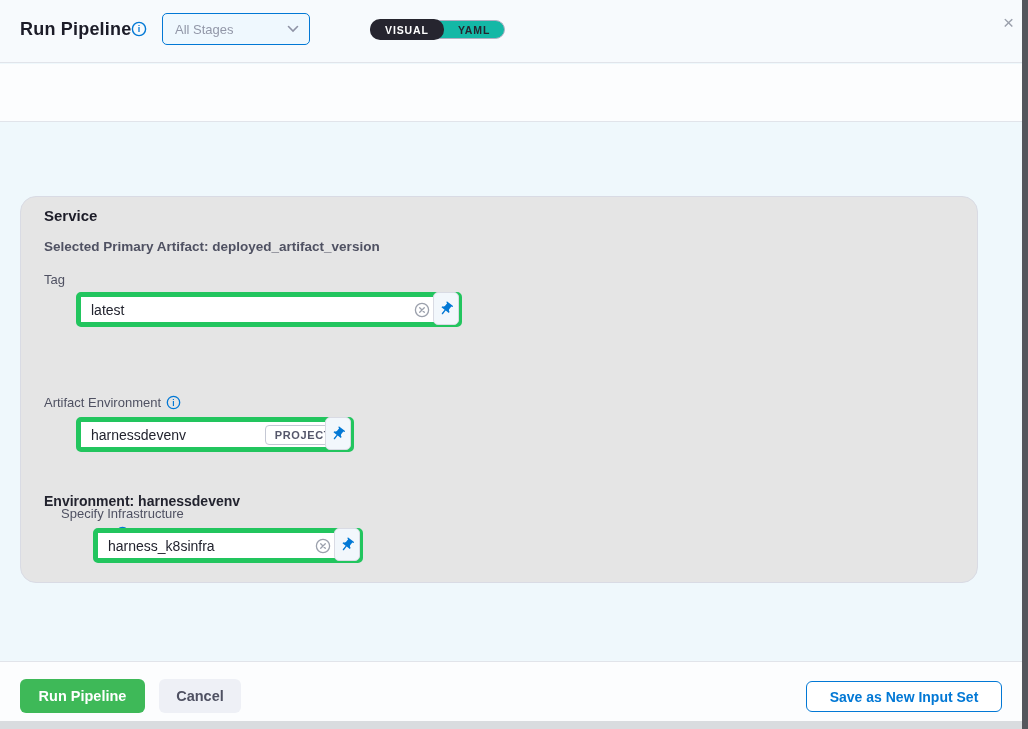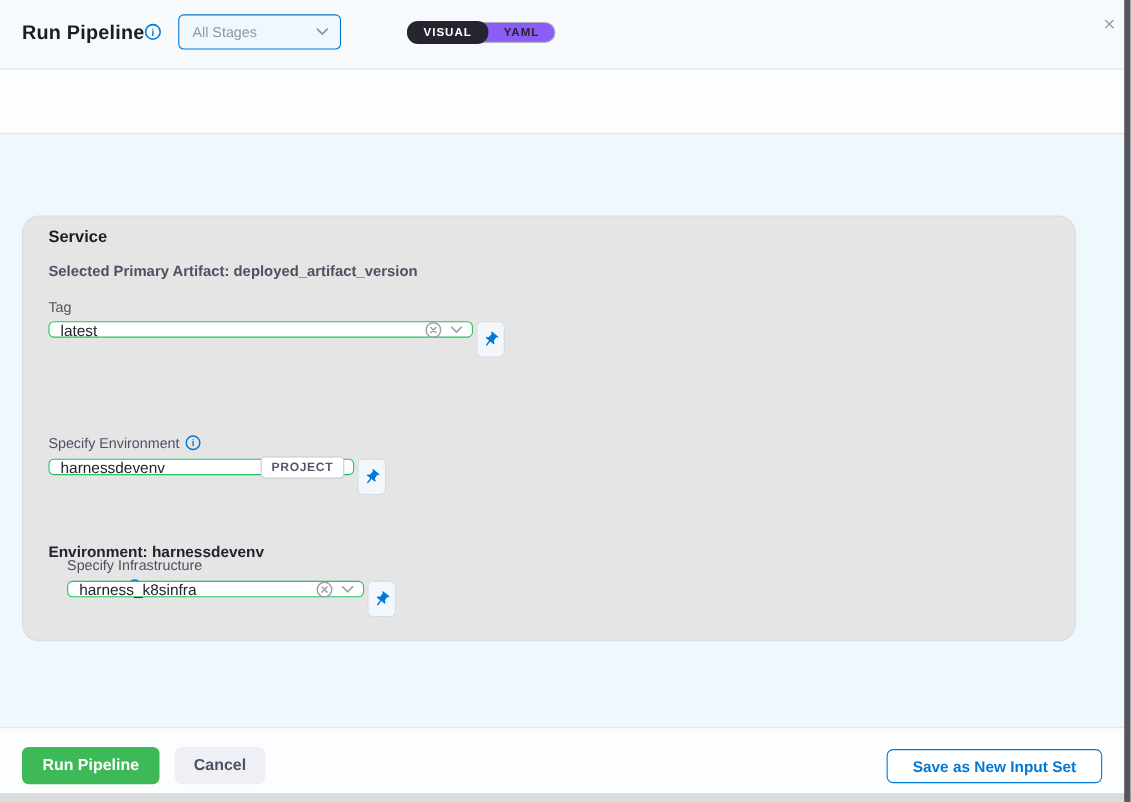--- a/index.html
+++ b/index.html
@@ -11,21 +11,21 @@
   .header { position:absolute; left:0; top:0; width:1028px; height:63px;
             background:#f7fafd; border-bottom:1px solid #e1e4ea; }
   .title { position:absolute; left:20px; top:19px; font-size:18px; font-weight:700; color:#1c1c28; letter-spacing:.2px; }
   .title-info { position:absolute; left:131px; top:21px; }
   .stage-select { position:absolute; left:162px; top:13px; width:148px; height:32px;
                   background:#eff8fe; border:1px solid #0278d5; border-radius:5px;
                   display:flex; align-items:center; justify-content:space-between;
                   padding:0 10px 0 12px; cursor:pointer;gap:40px; }
   .stage-select-label { font-size:13px; color:#9297a8; }
   .seg-toggle { position:absolute; left:370px; top:20px; height:19px; display:flex; align-items:center;
-                border:1px solid #aeb0c2; border-radius:10px; background:#8b5cf6; }
+                border:1px solid #aeb0c2; border-radius:10px; background:#14b8a6; }
   .seg { font-size:10.5px; font-weight:700; letter-spacing:.9px; padding:0 14px; height:19px;
          display:flex; align-items:center; border-radius:10px; cursor:pointer; }
   .seg.active { background:#26252f; color:#ffffff; margin:-1px 0 -1px -1px; height:21px; padding:0 15px; }
   .seg.inactive { color:#26252f;text-align:center; }
   .close-x { position:absolute; right:14px; top:13px; font-size:19px; color:#9ba0ac; cursor:pointer; line-height:1; }
 
   
   .inputsets { position:absolute; left:0; top:64px; width:1028px; height:58px;
                background:#fcfdfe; border-bottom:1px solid #e1e4ea; }
   .inputsets-label { position:absolute; left:20px; top:88px; font-size:14px; font-weight:600; color:#22232e; }
@@ -40,22 +40,22 @@
   .stage-row { position:absolute; left:20px; top:155px; display:flex; align-items:center; gap:9px; }
   .stage-label { font-size:14.5px; font-weight:600; color:#1c1c28; }
 
   .card { position:absolute; left:20px; top:73px; width:958px; height:387px;
           background:#e5e5e5; border:1px solid #d9dbe4; border-radius:16px; }
   .svc-title { position:absolute; left:23px; top:10px; font-size:15px; font-weight:700; color:#1c1c28; }
   .svc-artifact { position:absolute; left:23px; top:42px; font-size:13.5px; font-weight:700; color:#4f5162; }
   .lbl { position:absolute; font-size:13px; color:#4f5162; }
   .lbl-row { position:absolute; display:flex; align-items:center; gap:5px; font-size:13px; color:#4f5162; }
 
-  .field { position:absolute; height:15px; background:#fff; border:1px solid #22c55e; border-radius:5px;
-           display:flex; align-items:center; padding:0 8px 0 10px; gap:7px; }
+  .field { position:absolute; height:35px; background:#fff; border:5px solid #22c55e; border-radius:5px;
+           display:flex; align-items:center; padding:0 8px 0 10px; gap:7px;margin-left:32px; }
   .field input { border:none; outline:none; flex:1; min-width:0; font-size:14px; color:#22232e;
                  font-family:"Liberation Sans", sans-serif; background:transparent; }
   .icon-btn { display:flex; align-items:center; cursor:pointer; }
   .pinbtn { position:absolute; width:26px; height:33px; background:#f2f7fc; border:1px solid #d9dbe4;
             border-radius:5px; display:flex; align-items:center; justify-content:center; cursor:pointer; }
   .scope-badge { font-size:11px; font-weight:700; letter-spacing:.6px; color:#55576b;
                  border:1px solid #c5c8d4; border-radius:4px; padding:3px 9px; background:#fff; white-space:nowrap; }
   .env-heading { position:absolute; left:23px; top:272px; font-size:14px; font-weight:700; color:#22232e;margin-top:24px; }
 
   
@@ -153,21 +153,21 @@
             </svg>
         </span>
       </div>
       <div class="pinbtn" style="left:412px; top:95px;">
         <svg width="16" height="16" viewBox="0 0 24 24" style="transform:rotate(38deg);">
           <path fill="#0278d5" d="M16 9V4h1c.55 0 1-.45 1-1s-.45-1-1-1H7c-.55 0-1 .45-1 1s.45 1 1 1h1v5c0 1.66-1.34 3-3 3v2h5.97v7l1 1 1-1v-7H19v-2c-1.66 0-3-1.34-3-3z"></path>
         </svg>
       </div>
 
       <div class="lbl-row" style="left:23px; top:198px;">
-        <span>Specify Environment</span>
+        <span>Artifact Environment</span>
         <span>
           <svg width="15" height="15" viewBox="0 0 16 16">
             <circle cx="8" cy="8" r="6.6" fill="none" stroke="#0278d5" stroke-width="1.4"></circle>
             <text x="8" y="11.4" text-anchor="middle" font-size="9" font-weight="bold" fill="#0278d5">i</text>
           </svg>
         </span>
       </div>
 
       <div class="field" style="left:23px; top:220px; width:278px;">
         <input value="harnessdevenv" style="">

